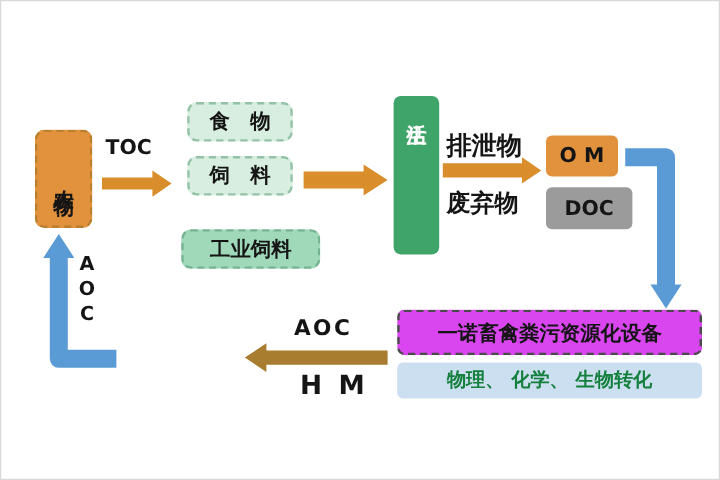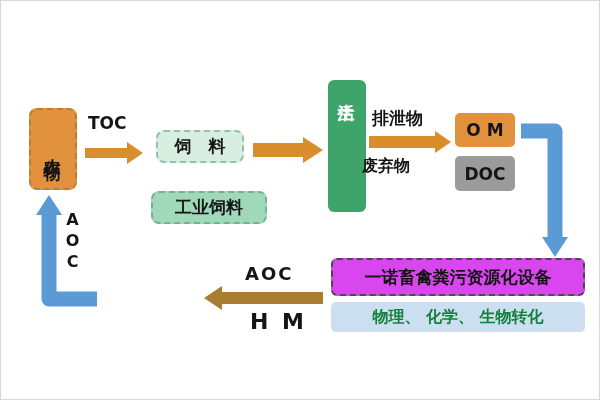--- a/index.html
+++ b/index.html
@@ -36,41 +36,41 @@
     left:327px; top:79px; width:38px; height:132px;
     background:#3fa469; border-radius:6px; color:#ffffff;
     flex-direction:column; justify-content:space-between; padding:10px 0;
     font-size:17px;
   }
   .om {
     left:454px; top:112px; width:60px; height:34px;
     background:#e2923d; border-radius:5px; font-size:17px;
   }
   .doc {
-    left:454px; top:155px; width:60px; height:35px;
+    left:454px; top:155px; width:72px; height:35px;
     background:#9b9b9b; border-radius:5px; font-size:17px;
   }
   .equipment {
     left:330px; top:257px; width:254px; height:38px;
     background:#d946ef; border:2px dashed #4a4a4a; border-radius:6px;
     font-size:17px;
   }
   .transform {
     left:330px; top:301px; width:254px; height:30px;
     background:#ccdff1; border-radius:5px; color:#15803d; font-size:16px;
   }
   .soil {
     left:99px; top:279px; width:98px; height:38px;
     background:#fcfcfc; border:2px dashed #9aa0a0; border-radius:6px;
     font-size:18px;
   }
   .lbl { position:absolute; font-weight:bold; color:#151515; font-size:17px; }
   .toc        { left:87px;  top:112px; }
-  .excreta    { left:371px; top:106px; font-size:17px; }
-  .waste      { left:361px; top:155px; font-size:16px; }
+  .excreta    { left:371px; top:106px; font-size:21px; }
+  .waste      { left:371px; top:155px; font-size:20px; }
   .aoc-bottom { left:244px; top:262px; font-size:18px; letter-spacing:2px; }
   .hm         { left:249px; top:308px; font-size:22px; letter-spacing:3px; }
   .aoc-left   { left:62px;  top:209px; font-size:16px; letter-spacing:2px; }
 </style>
 </head>
 <body>
 
 <div class="stage">
 
   <svg class="arrows" width="600" height="400" viewBox="0 0 600 400">
@@ -87,20 +87,21 @@
     <polygon points="541,236 567,236 554,256" fill="#5b9bd5"></polygon>
 
     <path d="M 96 298 L 48 298 L 48 212" fill="none" stroke="#5b9bd5" stroke-width="15" stroke-linejoin="round"></path>
     <polygon points="35,214 61,214 48,194" fill="#5b9bd5"></polygon>
   </svg>
 
   <div class="box crops vert">农作物</div>
 
   <div class="lbl toc">TOC</div>
 
+  <div class="box food">食　物</div>
   <div class="box feed">饲　料</div>
   <div class="box indfeed">工业饲料</div>
 
   <div class="box breeding">
     <span class="vert">生活</span>
     <span class="vert">养殖</span>
   </div>
 
   <div class="lbl excreta">排泄物</div>
   <div class="lbl waste">废弃物</div>

